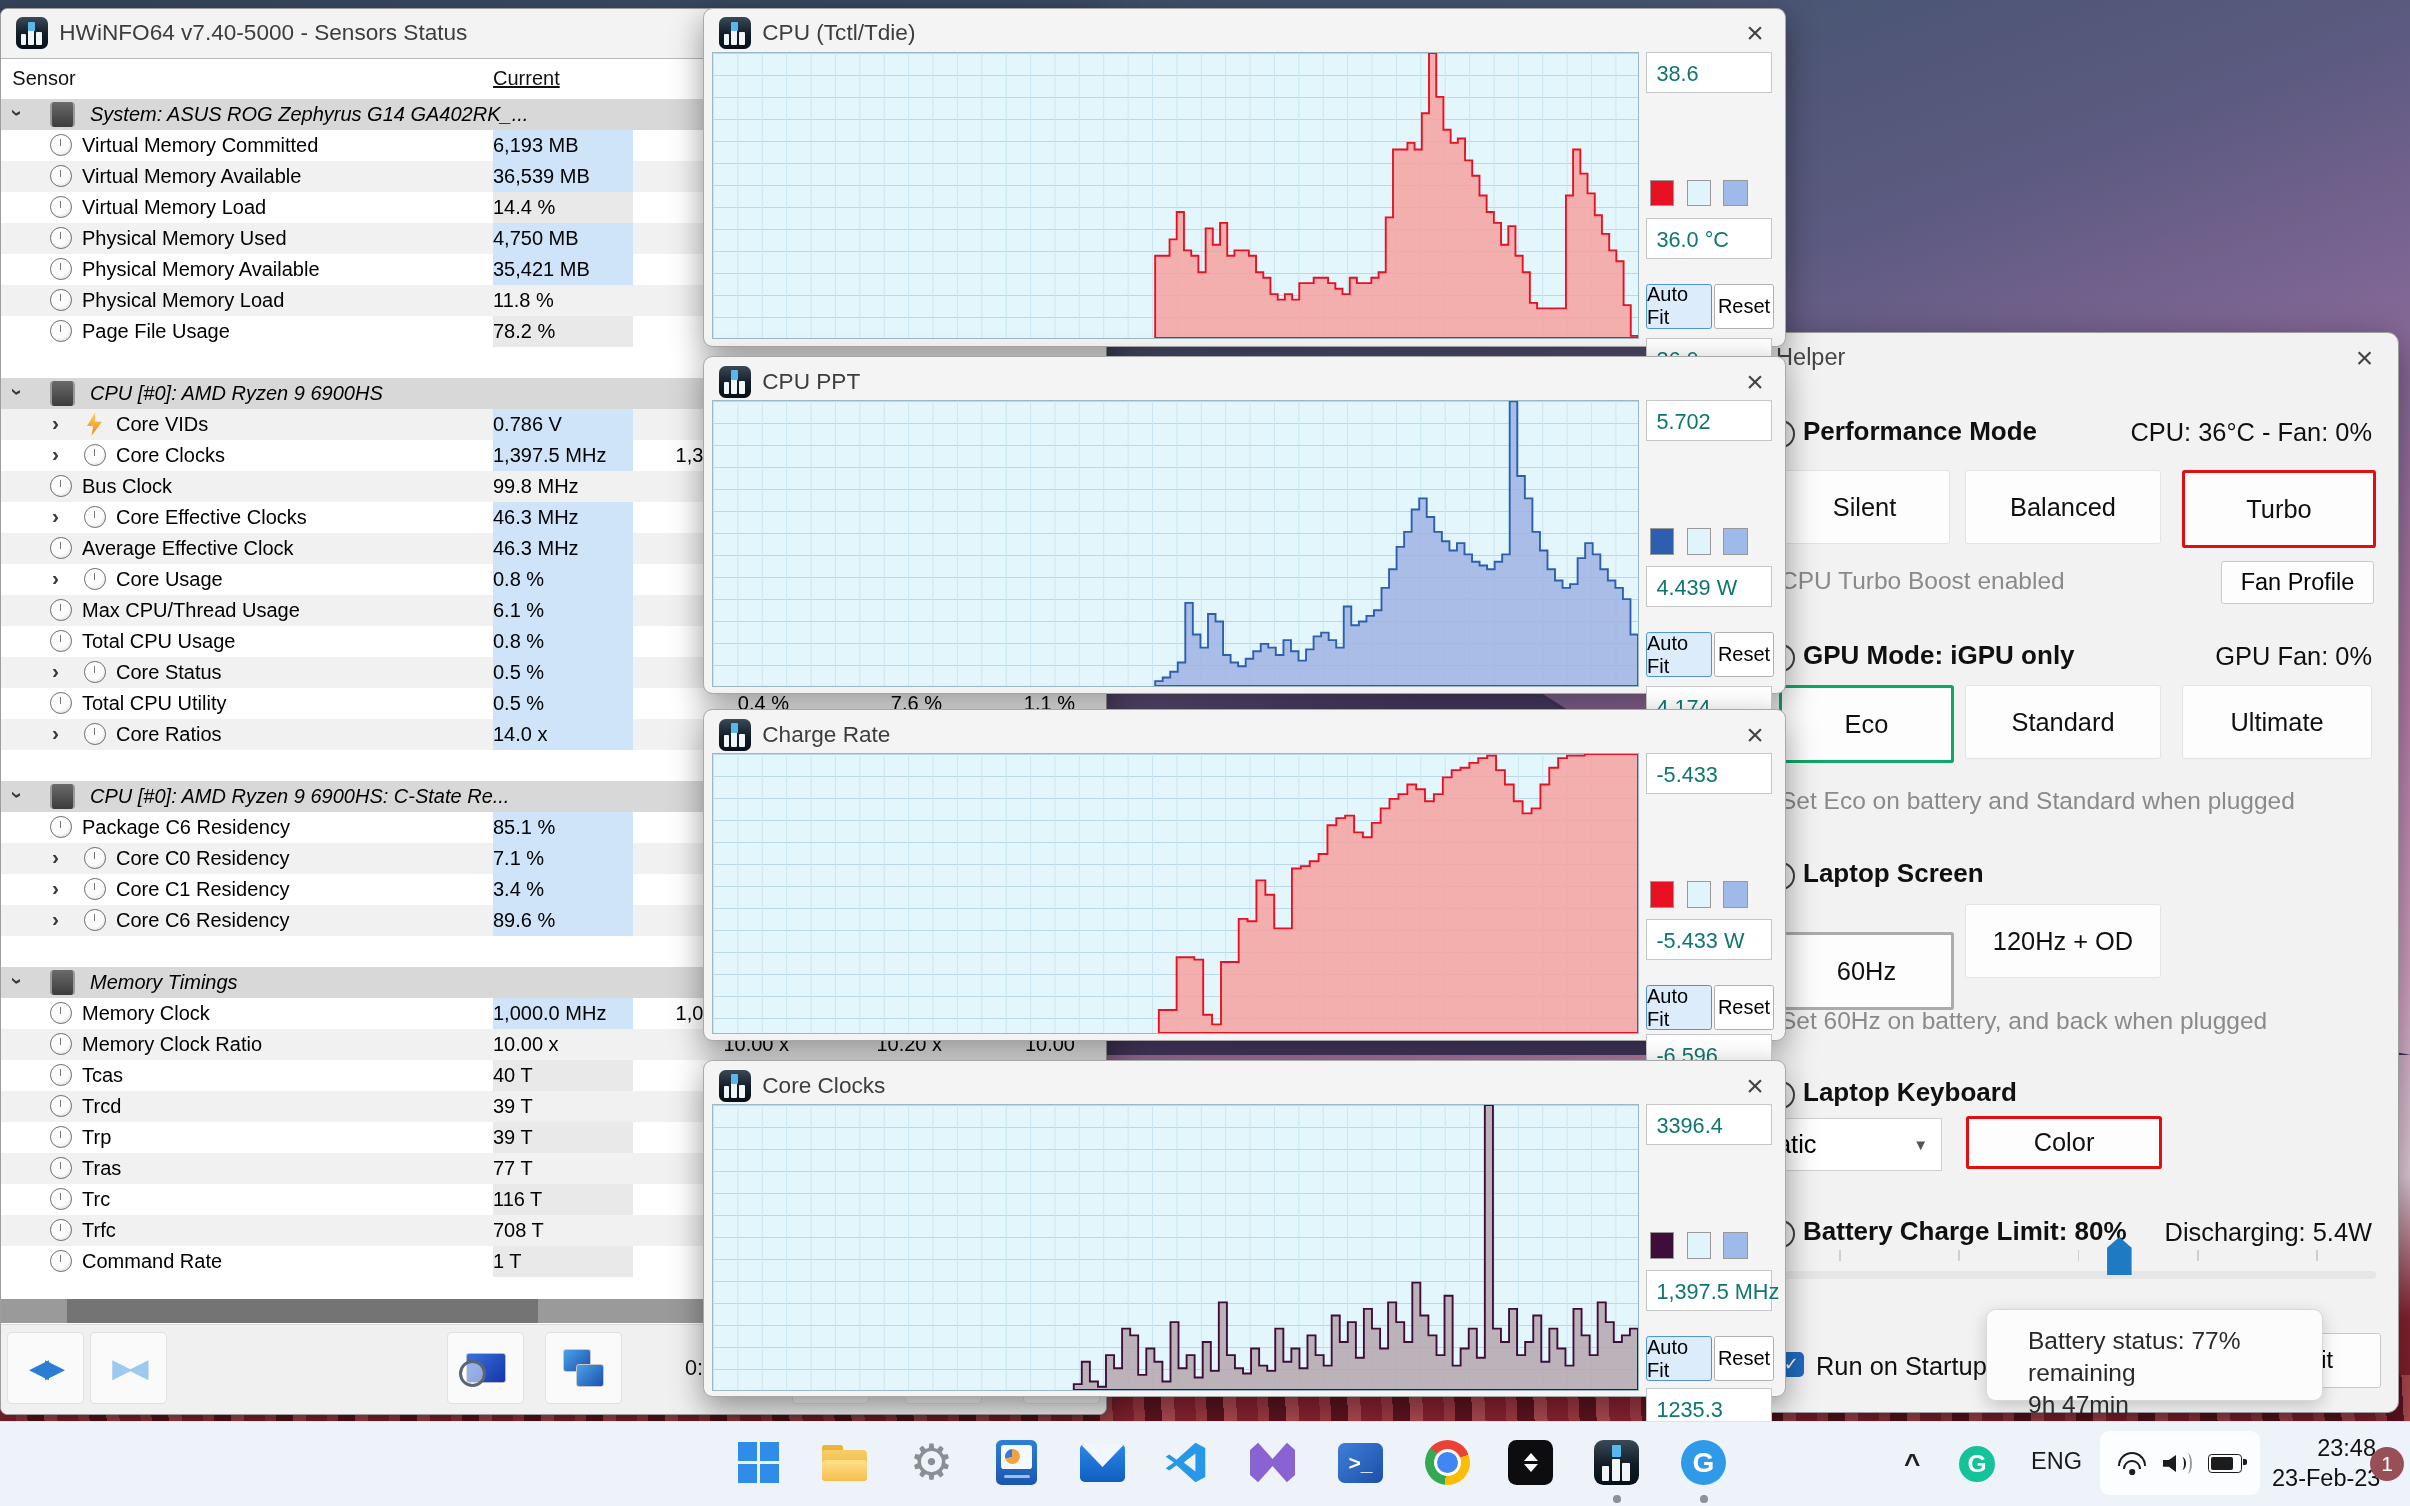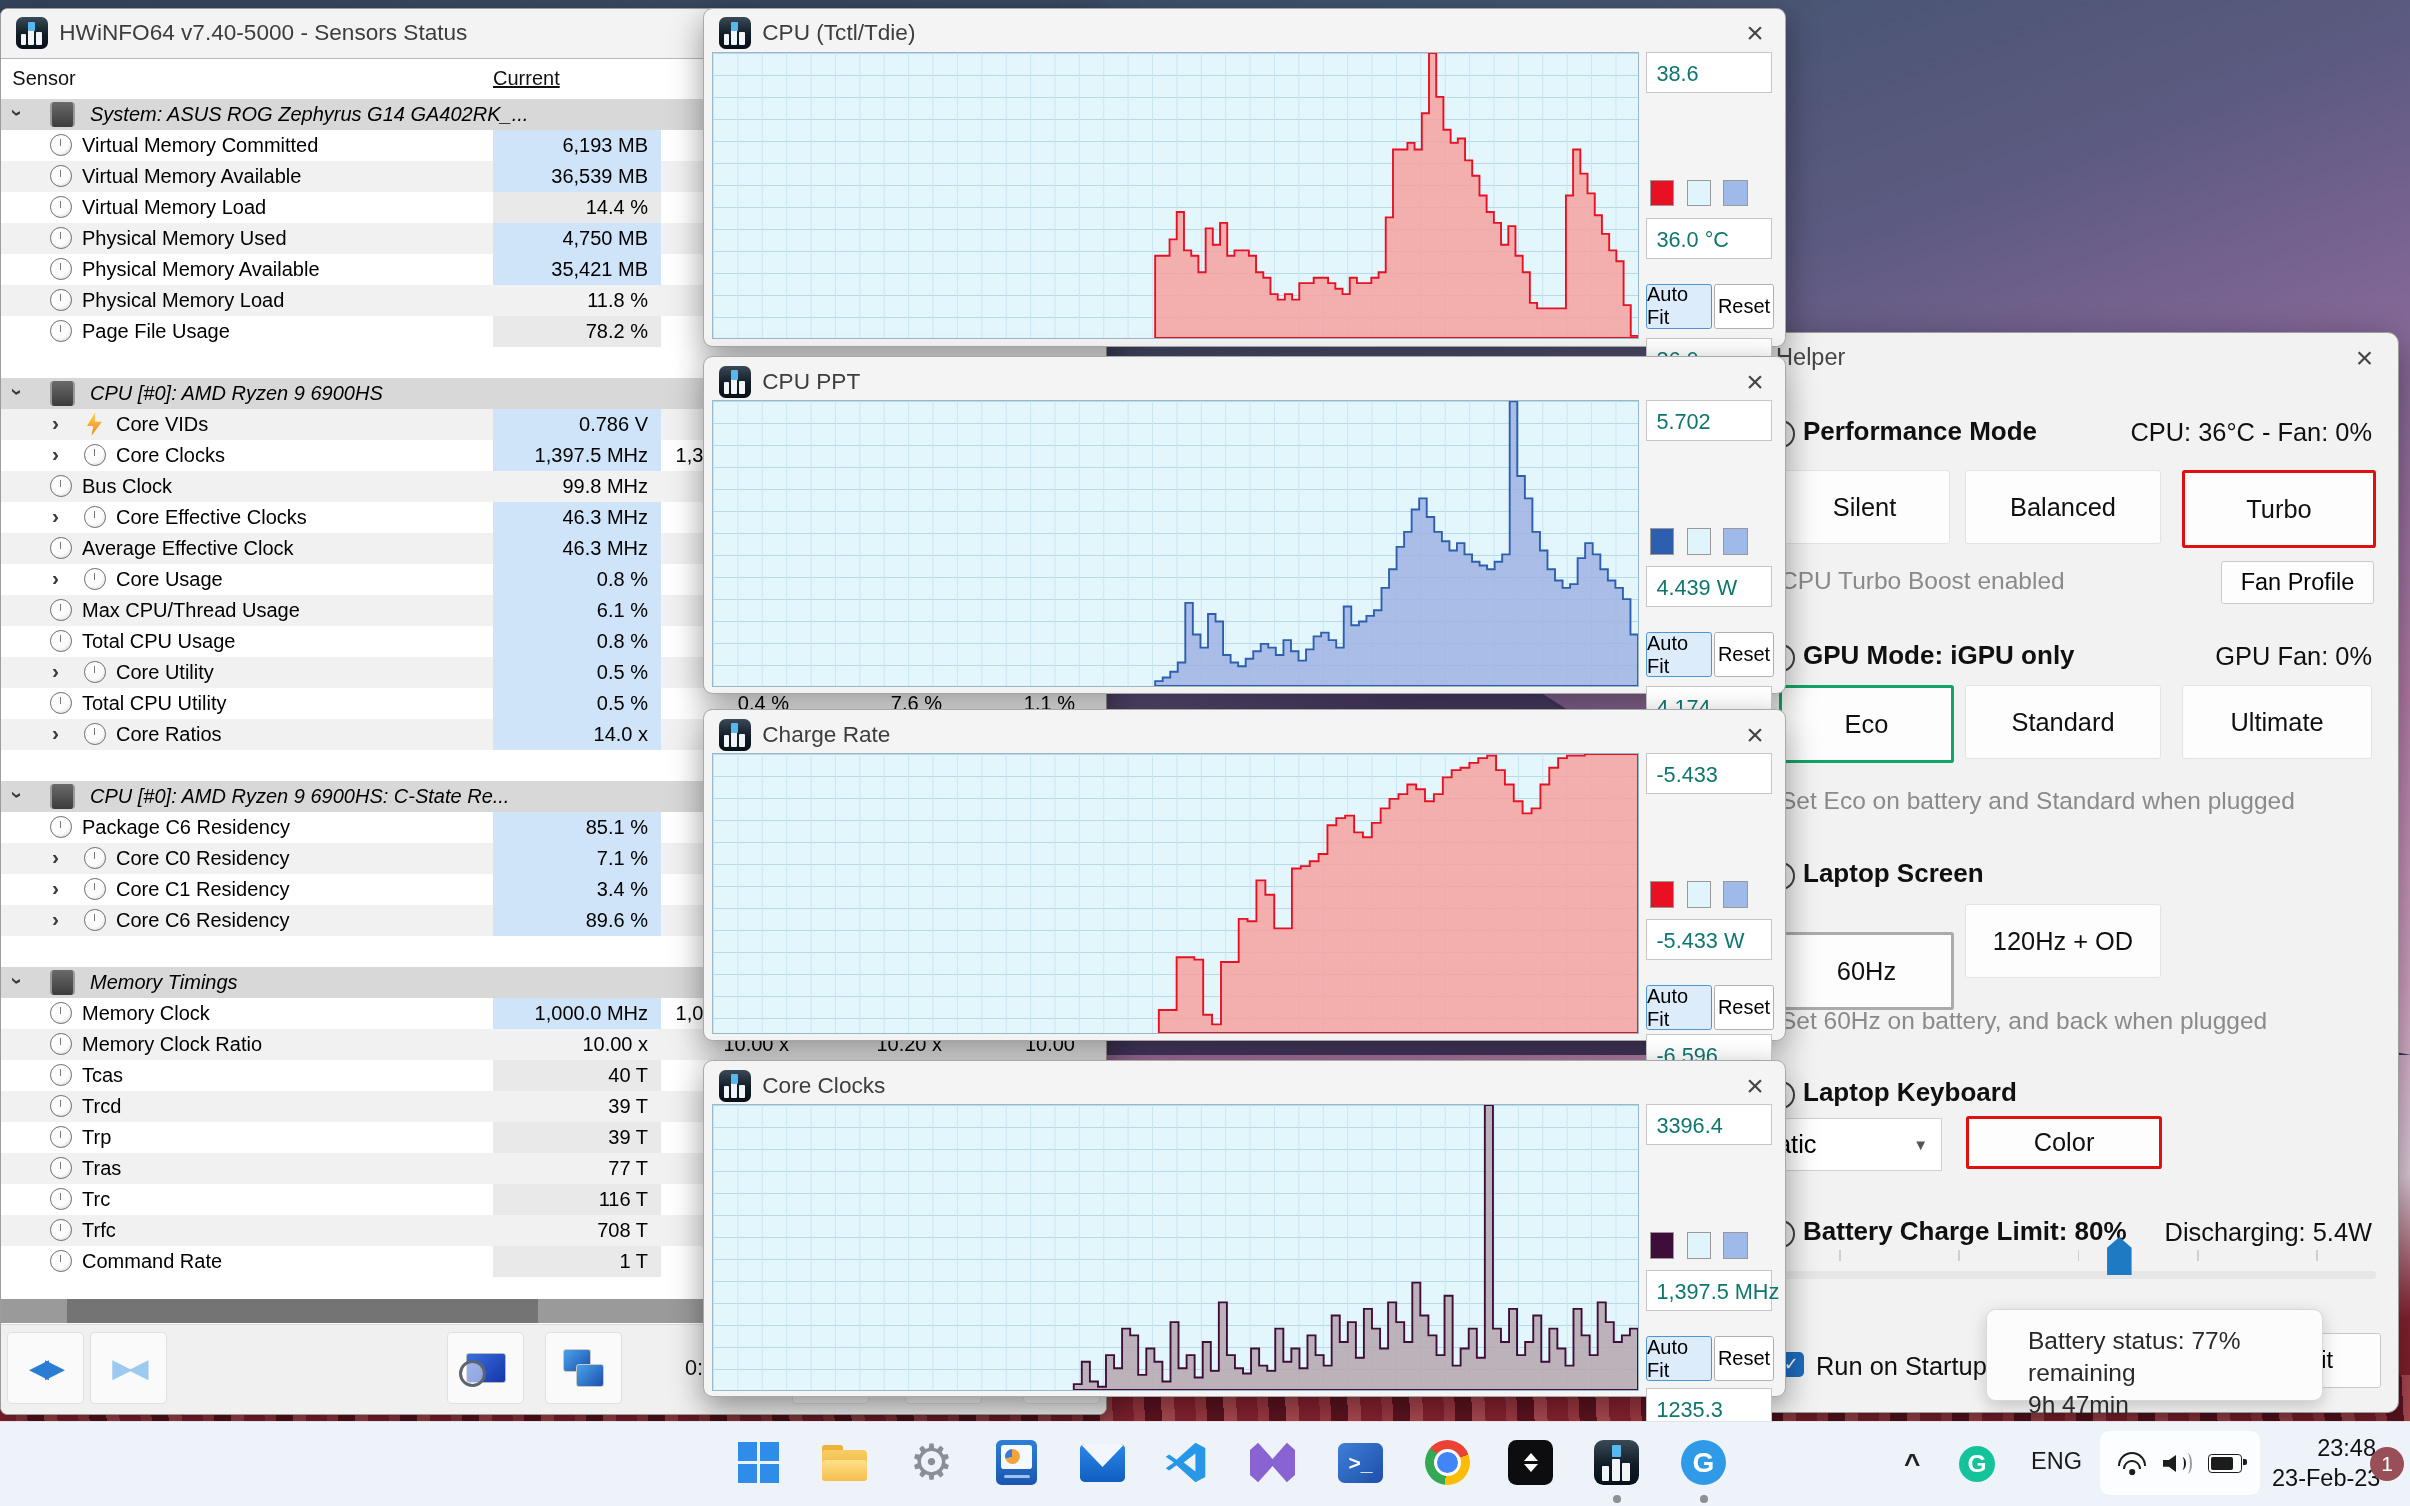--- a/index.html
+++ b/index.html
@@ -49,22 +49,22 @@
   .chev{position:absolute;top:2.8px;font-weight:700;color:#3a3a3a;font-size:21px;}
   .chev.down{transform:rotate(90deg);}
   .clockico{width:21.7px;height:21.7px;border-radius:50%;border:1.9px solid #6e6e6e;box-sizing:border-box;
     background:radial-gradient(circle at 40% 35%,#fcfcfc 55%,#cfcfcf);position:absolute;top:4.7px;}
   .clockico:after{content:"";position:absolute;left:8.5px;top:3.8px;width:1.9px;height:6.6px;background:#777;}
   .chipico{width:21px;height:24.5px;border-radius:3.8px;position:absolute;top:3.8px;
     background:linear-gradient(#6a6a6a,#3c3c3c);border-left:2.8px solid #9a9a9a;border-right:2.8px solid #9a9a9a;}
   .boltico{position:absolute;top:3.8px;width:15px;height:23.5px;background:linear-gradient(#ffd24a,#f0861c);
     clip-path:polygon(55% 0,0 58%,42% 58%,30% 100%,100% 40%,52% 40%);}
   .slabel{position:absolute;top:4.7px;white-space:nowrap;}
-  .sval{position:absolute;left:492px;width:168px;top:0;height:31px;line-height:31px;
-    text-align:right;padding-right:13px;box-sizing:border-box;}
+  .sval{position:absolute;left:492px;width:140px;top:0;height:31px;line-height:31px;
+    text-align:left;padding-right:13px;box-sizing:border-box;}
   .sval.b{background:#cfe4f8;}
   .sval.g{background:#e9e9e9;}
   .c-min,.c-max,.c-avg{position:absolute;top:0;height:31px;line-height:31px;text-align:right;}
   .c-min{left:650px;width:138px;}
   .c-max{left:797px;width:144px;}
   .c-avg{left:949px;width:125px;}
   #hw-scroll{position:absolute;left:0;right:0;top:1290px;height:24.5px;background:#9a9a9a;}
   #hw-scroll .thumb{position:absolute;left:66px;top:0;height:24.5px;width:471px;background:#747474;}
   #hw-toolbar{position:absolute;left:0;right:0;bottom:0;height:89px;background:#f0f0f0;
     border-top:0.9px solid #dcdcdc;border-radius:0 0 7.5px 7.5px;}
@@ -309,21 +309,21 @@
           <span class="sval b">6.1 %</span>
         </div>
         <div class="srow">
           <span class="clockico" style="left:49px"></span>
           <span class="slabel" style="left:81px">Total CPU Usage</span>
           <span class="sval b">0.8 %</span>
         </div>
         <div class="srow alt">
           <span class="chev" style="left:51px">›</span>
           <span class="clockico" style="left:83px"></span>
-          <span class="slabel" style="left:115px">Core Utility</span>
+          <span class="slabel" style="left:115px">Core Status</span>
           <span class="sval b">0.5 %</span>
         </div>
         <div class="srow">
           <span class="clockico" style="left:49px"></span>
           <span class="slabel" style="left:81px">Total CPU Utility</span>
           <span class="sval b">0.5 %</span>
           <span class="c-min">0.4 %</span>
           <span class="c-max">7.6 %</span>
           <span class="c-avg">1.1 %</span>
         </div>

